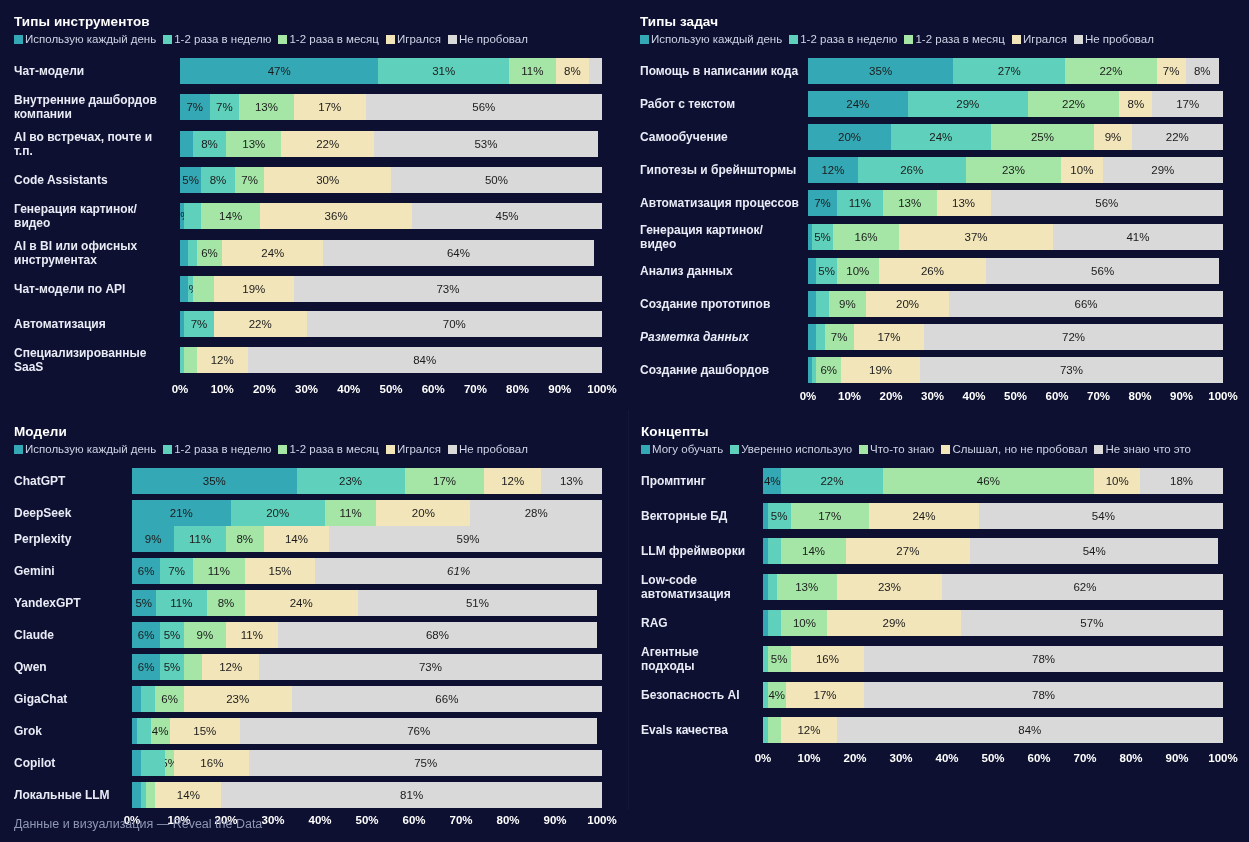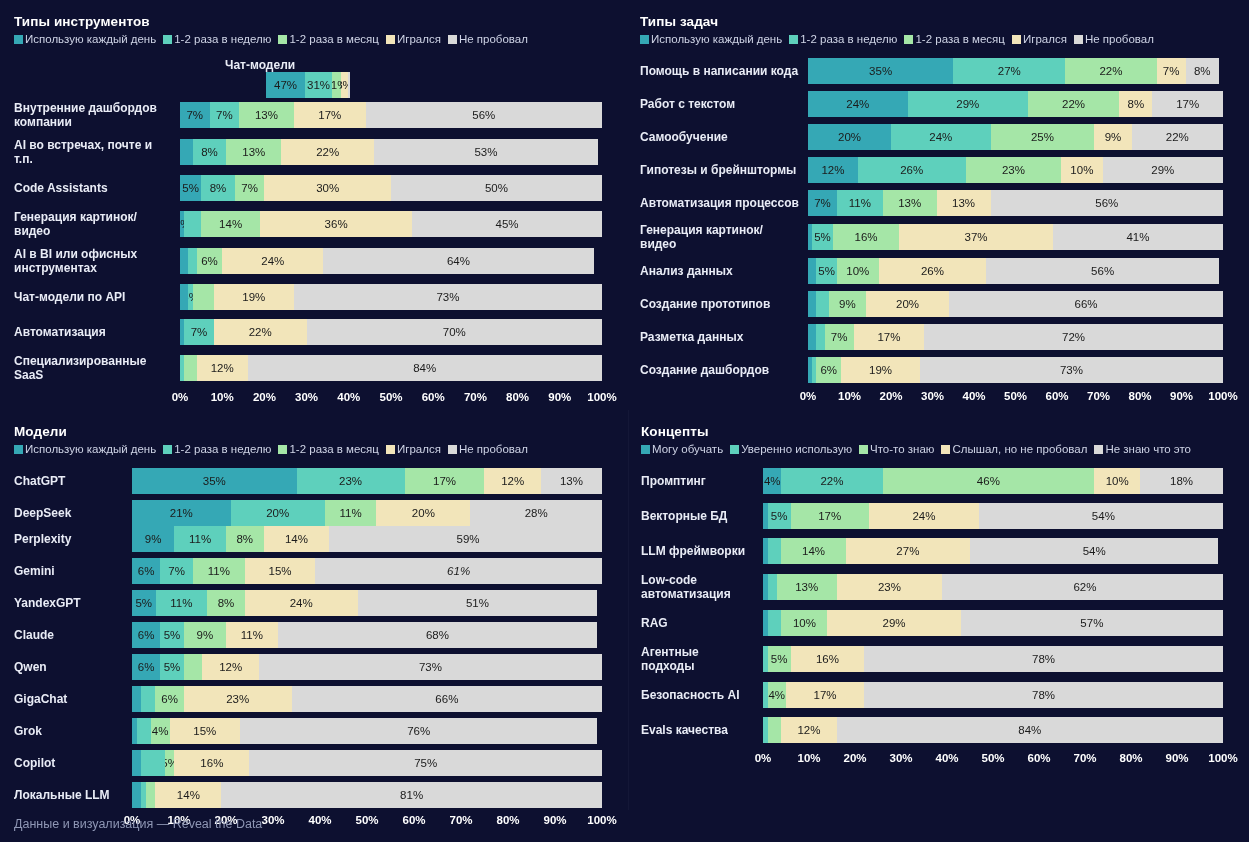--- a/index.html
+++ b/index.html
@@ -149,21 +149,21 @@
           <span class="legend-item">
             <span class="legend-swatch" style="background: rgb(242, 229, 186);"></span>
             <span class="legend-label">Игрался</span>
           </span>
           <span class="legend-item">
             <span class="legend-swatch" style="background: rgb(217, 217, 217);"></span>
             <span class="legend-label">Не пробовал</span>
           </span>
         </div>
       <div class="rows">
-          <div class="row" style="margin-bottom: 3px; min-height: 26px; flex-direction: column;">
+          <div class="row" style="margin-bottom: 9px; min-height: 26px;">
             <div class="row-label" style="width: 166px;">Чат-модели</div>
             <div class="bar" style="height: 26px;">
               <div class="seg" style="flex: 0 0 47%; background: rgb(53, 168, 181);">47%</div>
               <div class="seg" style="flex: 0 0 31%; background: rgb(94, 208, 188);">31%</div>
               <div class="seg" style="flex: 0 0 11%; background: rgb(165, 230, 167);">11%</div>
               <div class="seg" style="flex: 0 0 8%; background: rgb(242, 229, 186);">8%</div>
               <div class="seg" style="flex: 0 0 3%; background: rgb(217, 217, 217);"></div>
             </div>
           </div>
           <div class="row" style="margin-bottom: 9px; min-height: 26px;">
@@ -362,21 +362,21 @@
             <div class="row-label" style="width: 168px;">Создание прототипов</div>
             <div class="bar" style="height: 26px;">
               <div class="seg" style="flex: 0 0 2%; background: rgb(53, 168, 181);"></div>
               <div class="seg" style="flex: 0 0 3%; background: rgb(94, 208, 188);"></div>
               <div class="seg" style="flex: 0 0 9%; background: rgb(165, 230, 167);">9%</div>
               <div class="seg" style="flex: 0 0 20%; background: rgb(242, 229, 186);">20%</div>
               <div class="seg" style="flex: 0 0 66%; background: rgb(217, 217, 217);">66%</div>
             </div>
           </div>
           <div class="row" style="margin-bottom: 7px; min-height: 26px;">
-            <div class="row-label" style="width: 168px;">Разметка данных</div>
+            <div class="row-label" style="width: 168px; font-style: italic;">Разметка данных</div>
             <div class="bar" style="height: 26px;">
               <div class="seg" style="flex: 0 0 2%; background: rgb(53, 168, 181);"></div>
               <div class="seg" style="flex: 0 0 2%; background: rgb(94, 208, 188);"></div>
               <div class="seg" style="flex: 0 0 7%; background: rgb(165, 230, 167);">7%</div>
               <div class="seg" style="flex: 0 0 17%; background: rgb(242, 229, 186);">17%</div>
               <div class="seg" style="flex: 0 0 72%; background: rgb(217, 217, 217);">72%</div>
             </div>
           </div>
           <div class="row" style="margin-bottom: 7px; min-height: 26px;">
             <div class="row-label" style="width: 168px;">Создание дашбордов</div>

